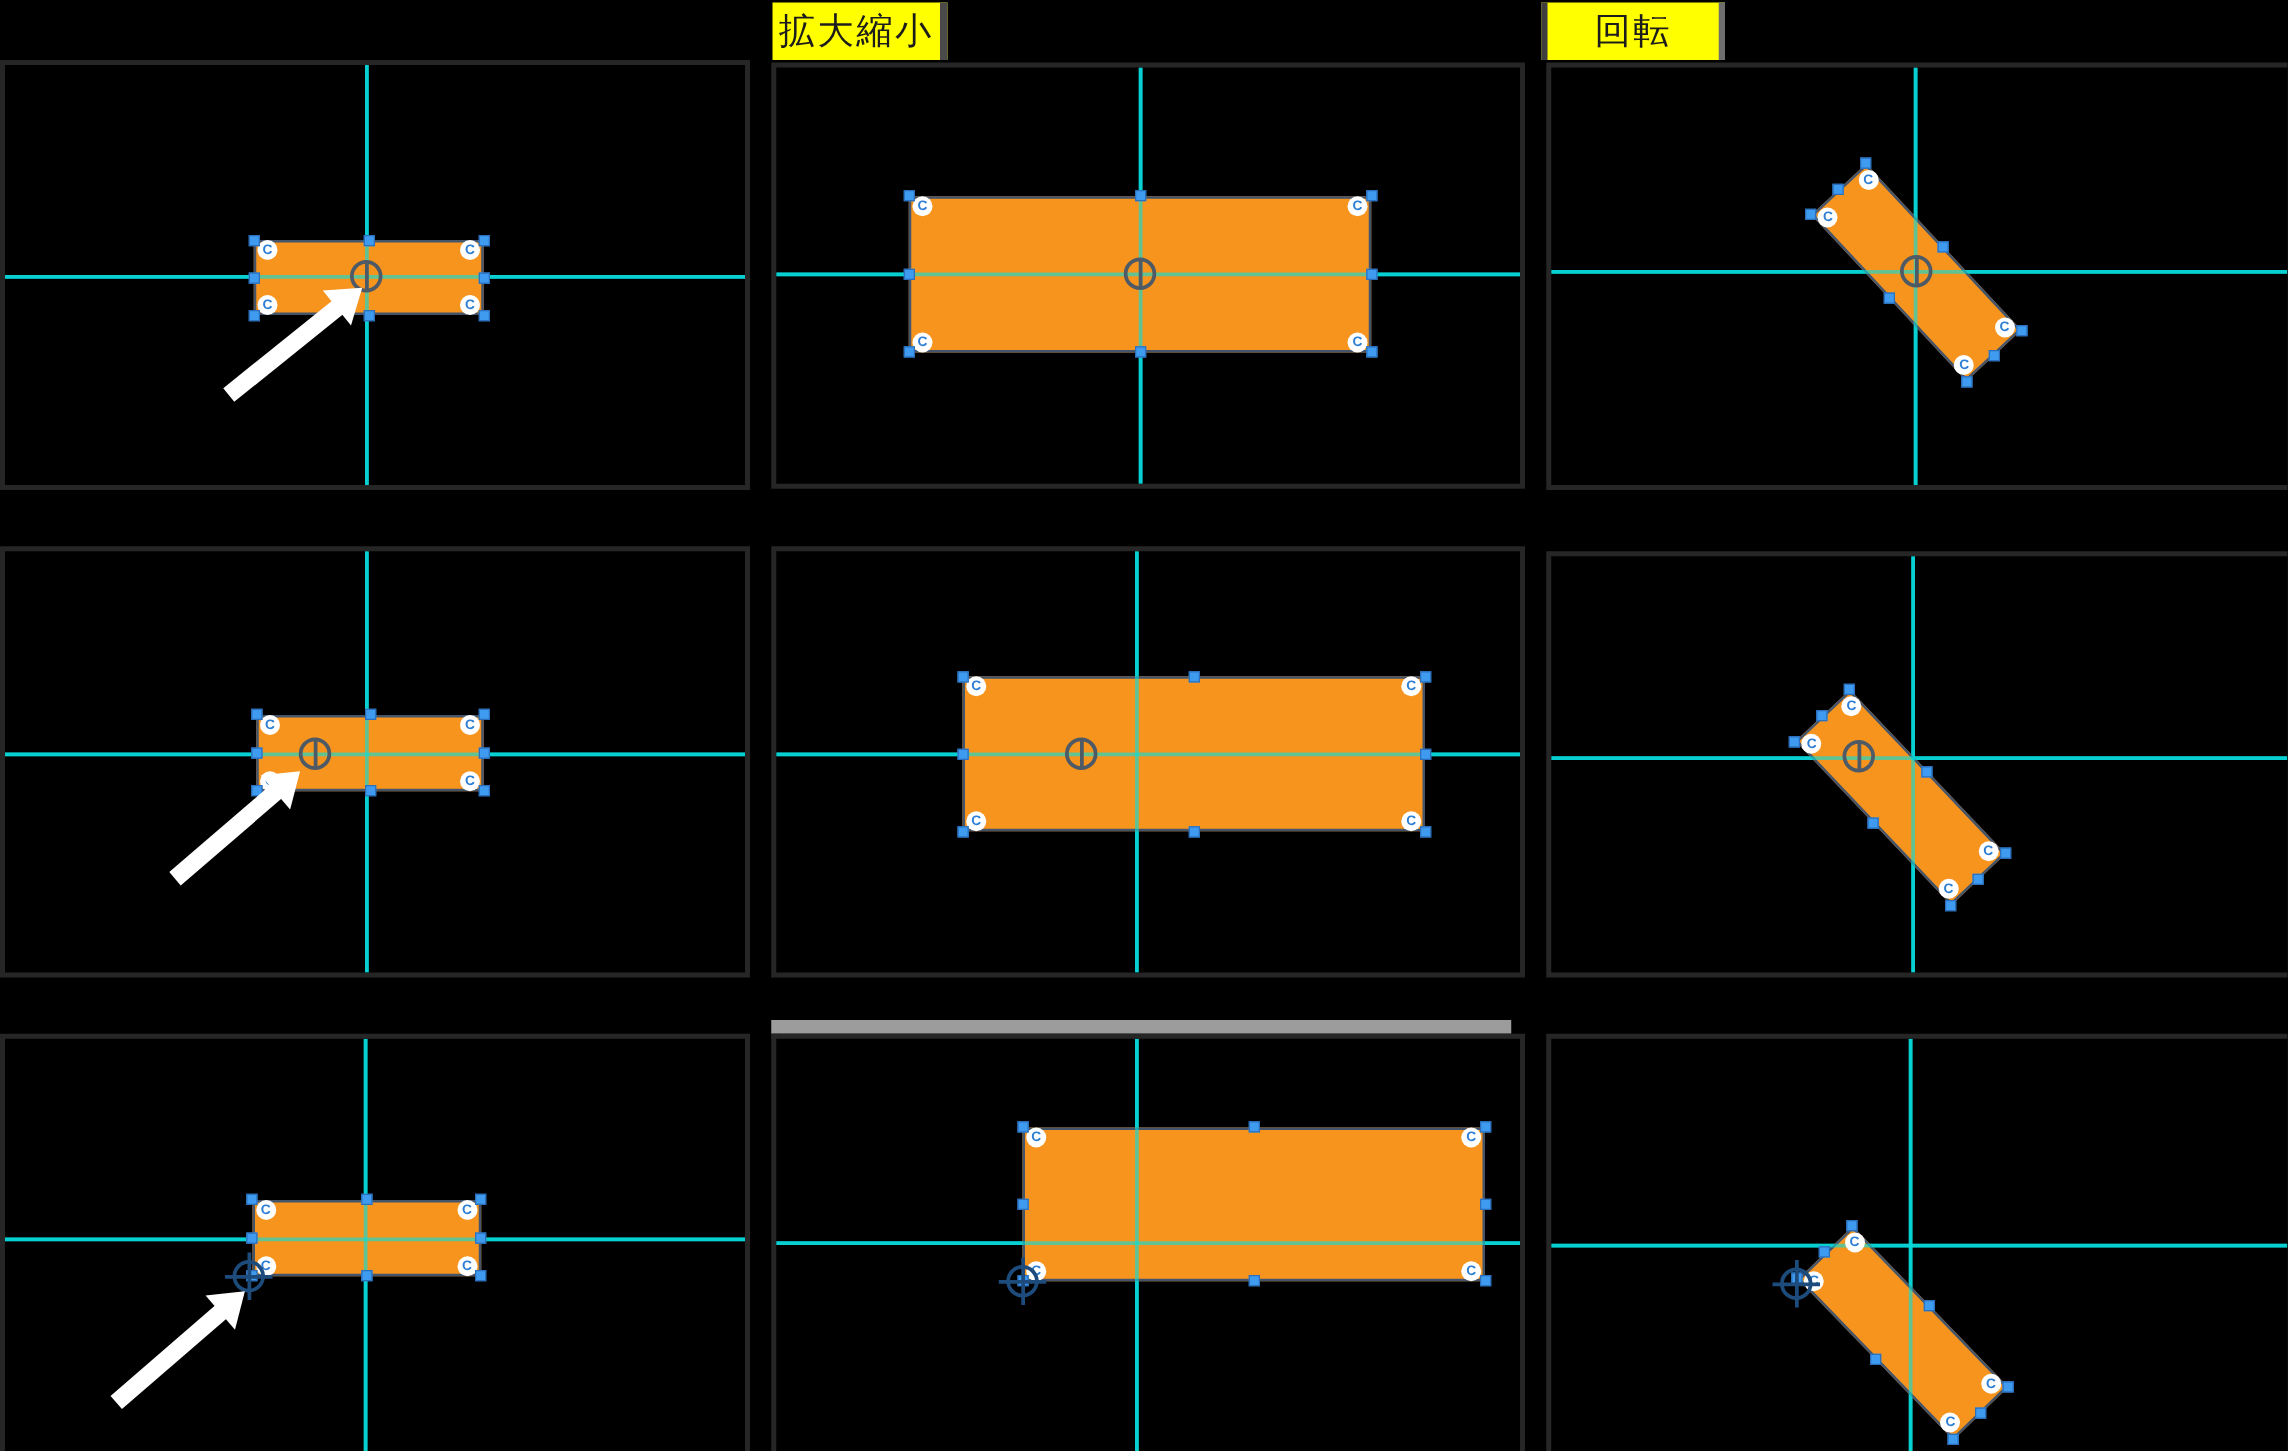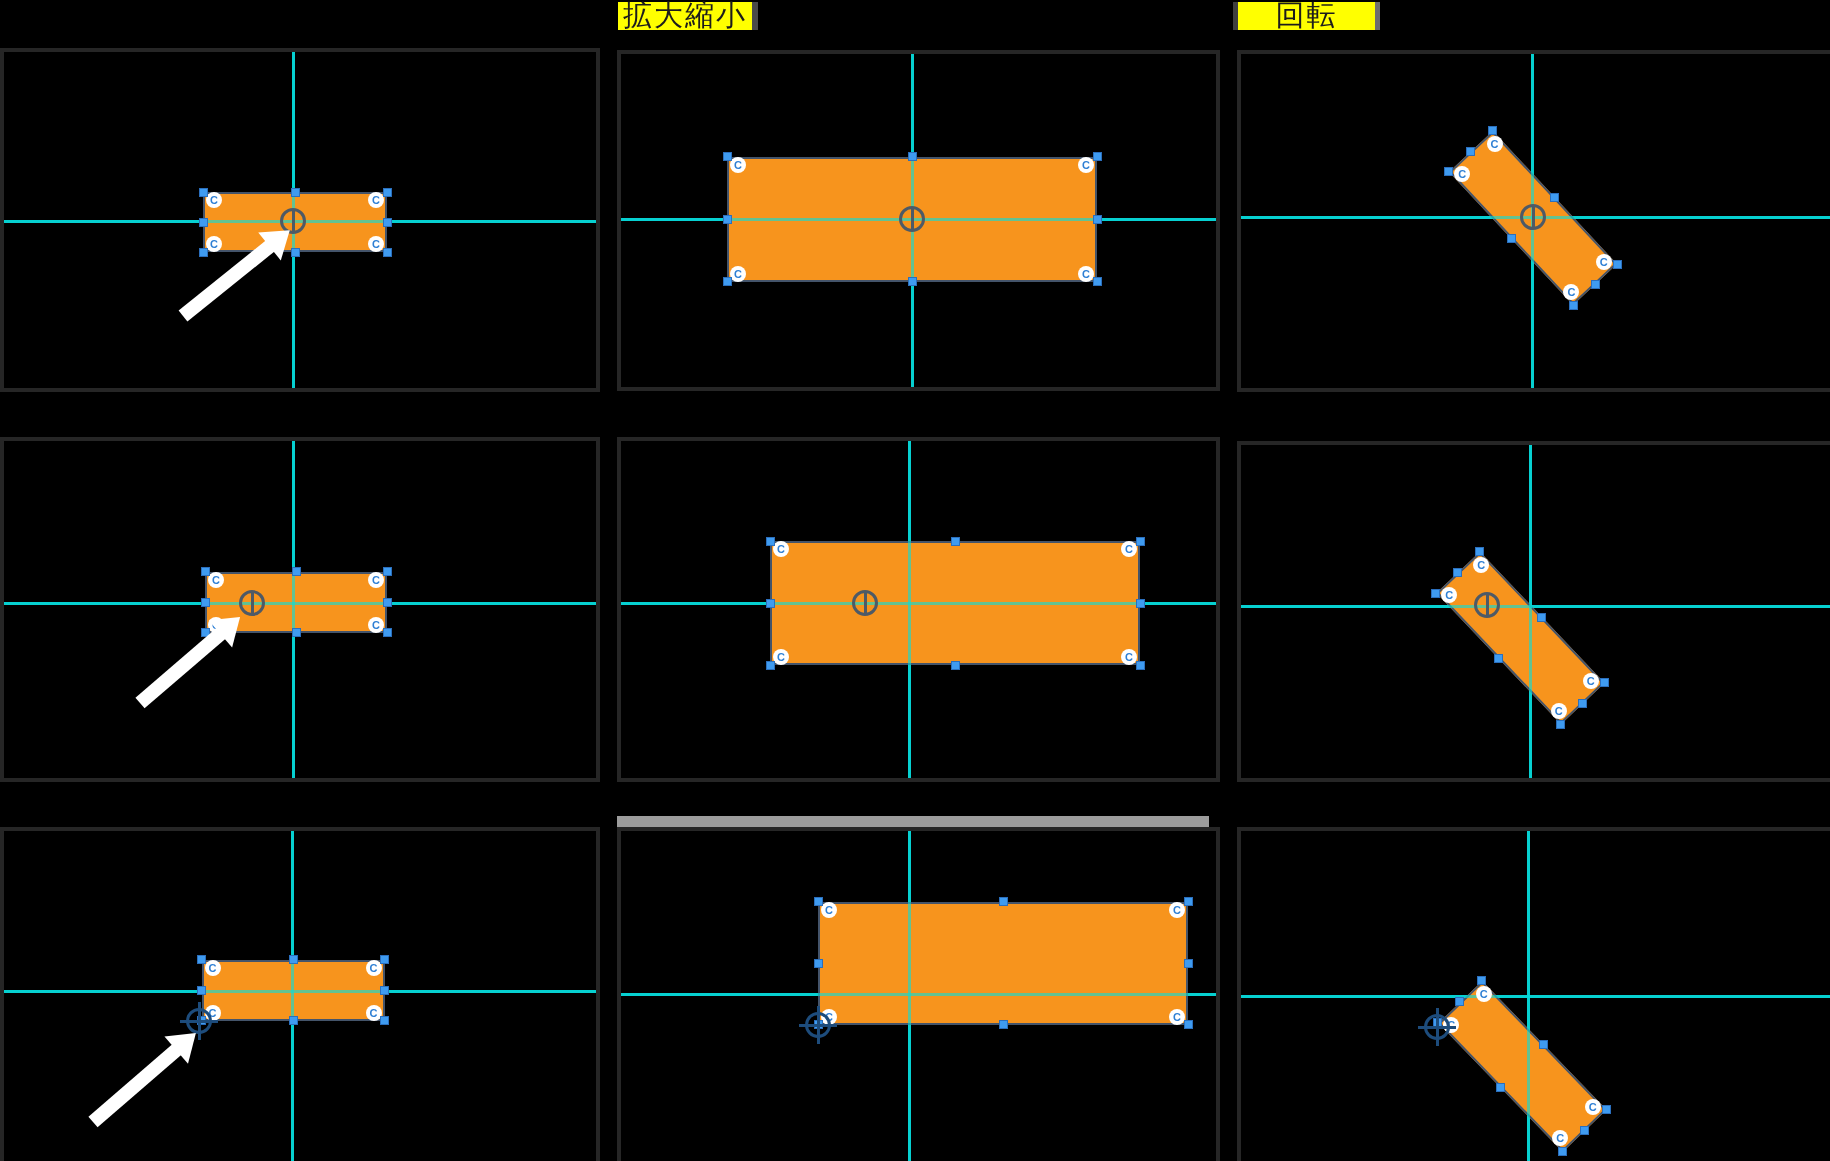--- a/index.html
+++ b/index.html
@@ -1,18 +1,18 @@
 <!DOCTYPE html>
 <html><head>
 <meta charset="utf-8">
 <style>
   html,body{margin:0;padding:0;background:#000;overflow:hidden;}
   #stage{position:relative;width:1830px;height:1161px;background:#000;
          font-family:"Liberation Sans","DejaVu Sans",sans-serif;}
-  .section-label{position:absolute;top:2px;height:28px;background:#FFFF00;
+  .section-label{position:absolute;top:2px;height:46px;background:#FFFF00;
          color:#1c1c1c;font-size:29px;letter-spacing:2px;display:flex;
          align-items:center;justify-content:center;box-sizing:border-box;}
   #label-scale{left:618px;width:140px;border-right:6px solid #4A4A4A;}
   #label-rotate{left:1233px;width:147px;border-left:5px solid #3F3F3F;border-right:5px solid #6E6E6E;}
   #gray-bar{position:absolute;left:617px;top:816px;width:592px;height:11px;
          background:#9C9C9C;border-bottom:4px solid #303030;}
   .panel{position:absolute;background:#000;border:4px solid #262626;box-sizing:border-box;overflow:hidden;}
   .abs{position:absolute;}
 </style>
 </head>

